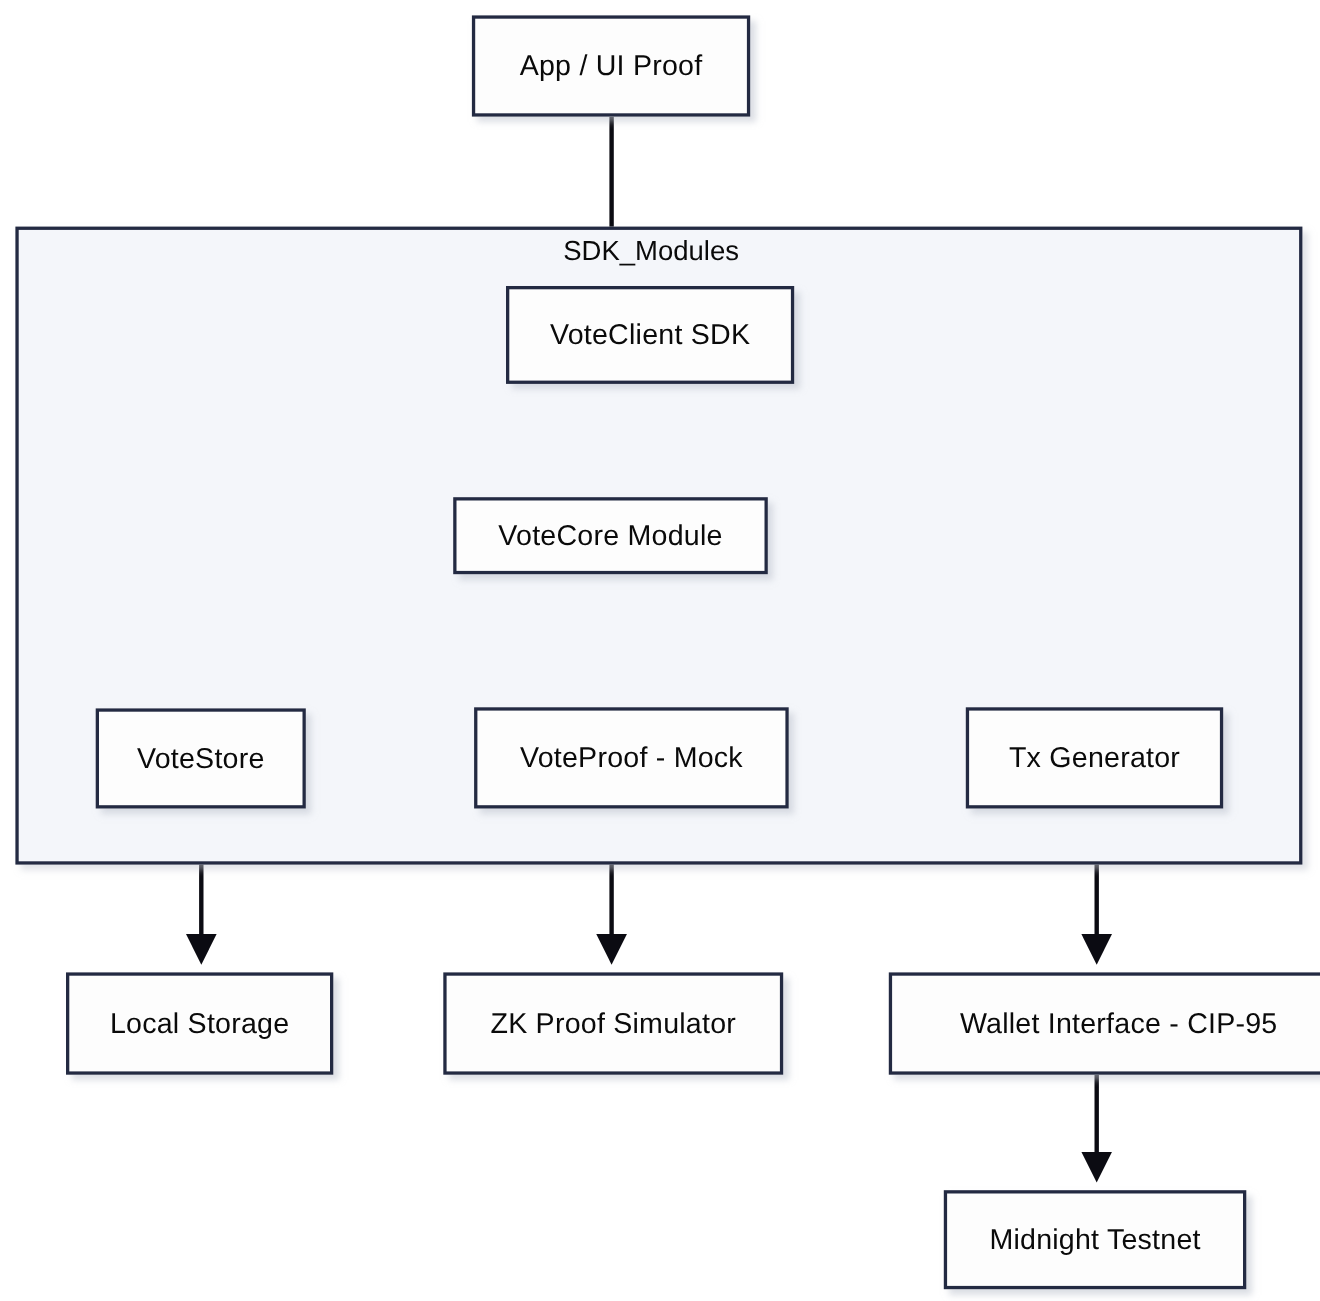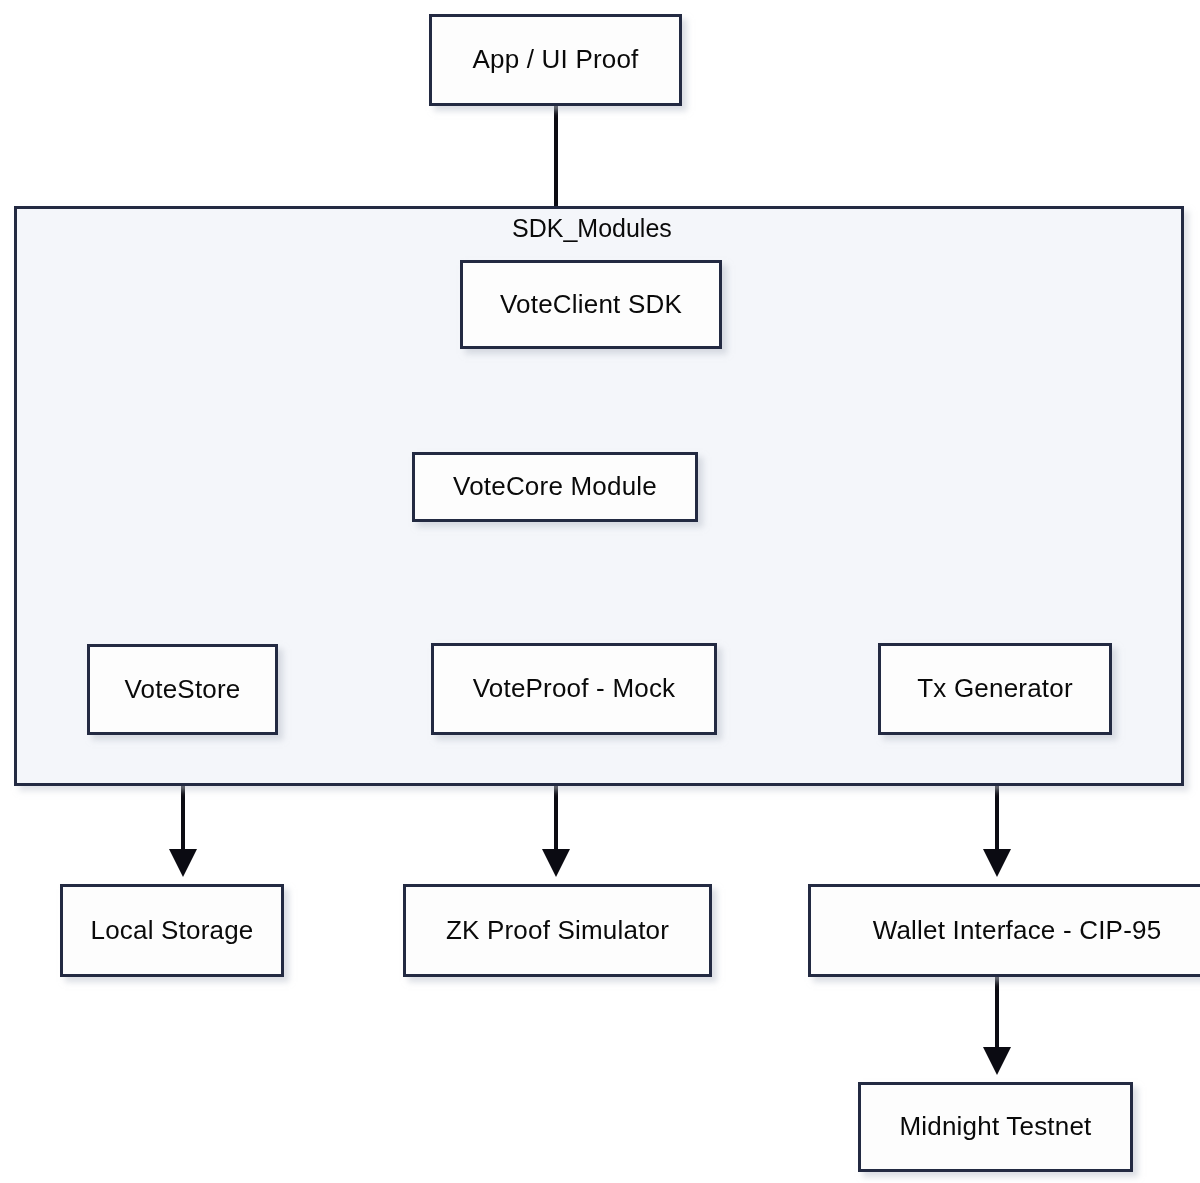--- a/index.html
+++ b/index.html
@@ -94,21 +94,21 @@
   </div>
   <div class="node" style="left: 87px; top: 644px; width: 191px; height: 91px;">
     <span>VoteStore</span>
   </div>
   <div class="node" style="left: 412px; top: 643px; width: 286px; height: 92px; margin-left: 19px;">
     <span>VoteProof - Mock</span>
   </div>
   <div class="node" style="left: 878px; top: 643px; width: 234px; height: 92px;">
     <span>Tx Generator</span>
   </div>
-  <div class="node" style="left: 60px; top: 884px; width: 224px; height: 93px;">
+  <div class="node" style="left: 60px; top: 884px; width: 243px; height: 93px;">
     <span>Local Storage</span>
   </div>
   <div class="node" style="left: 403px; top: 884px; width: 309px; height: 93px;">
     <span>ZK Proof Simulator</span>
   </div>
   <div class="node" style="left: 808px; top: 884px; width: 418px; height: 93px;">
     <span>Wallet Interface - CIP-95</span>
   </div>
   <div class="node" style="left: 858px; top: 1082px; width: 275px; height: 90px;">
     <span>Midnight Testnet</span>

